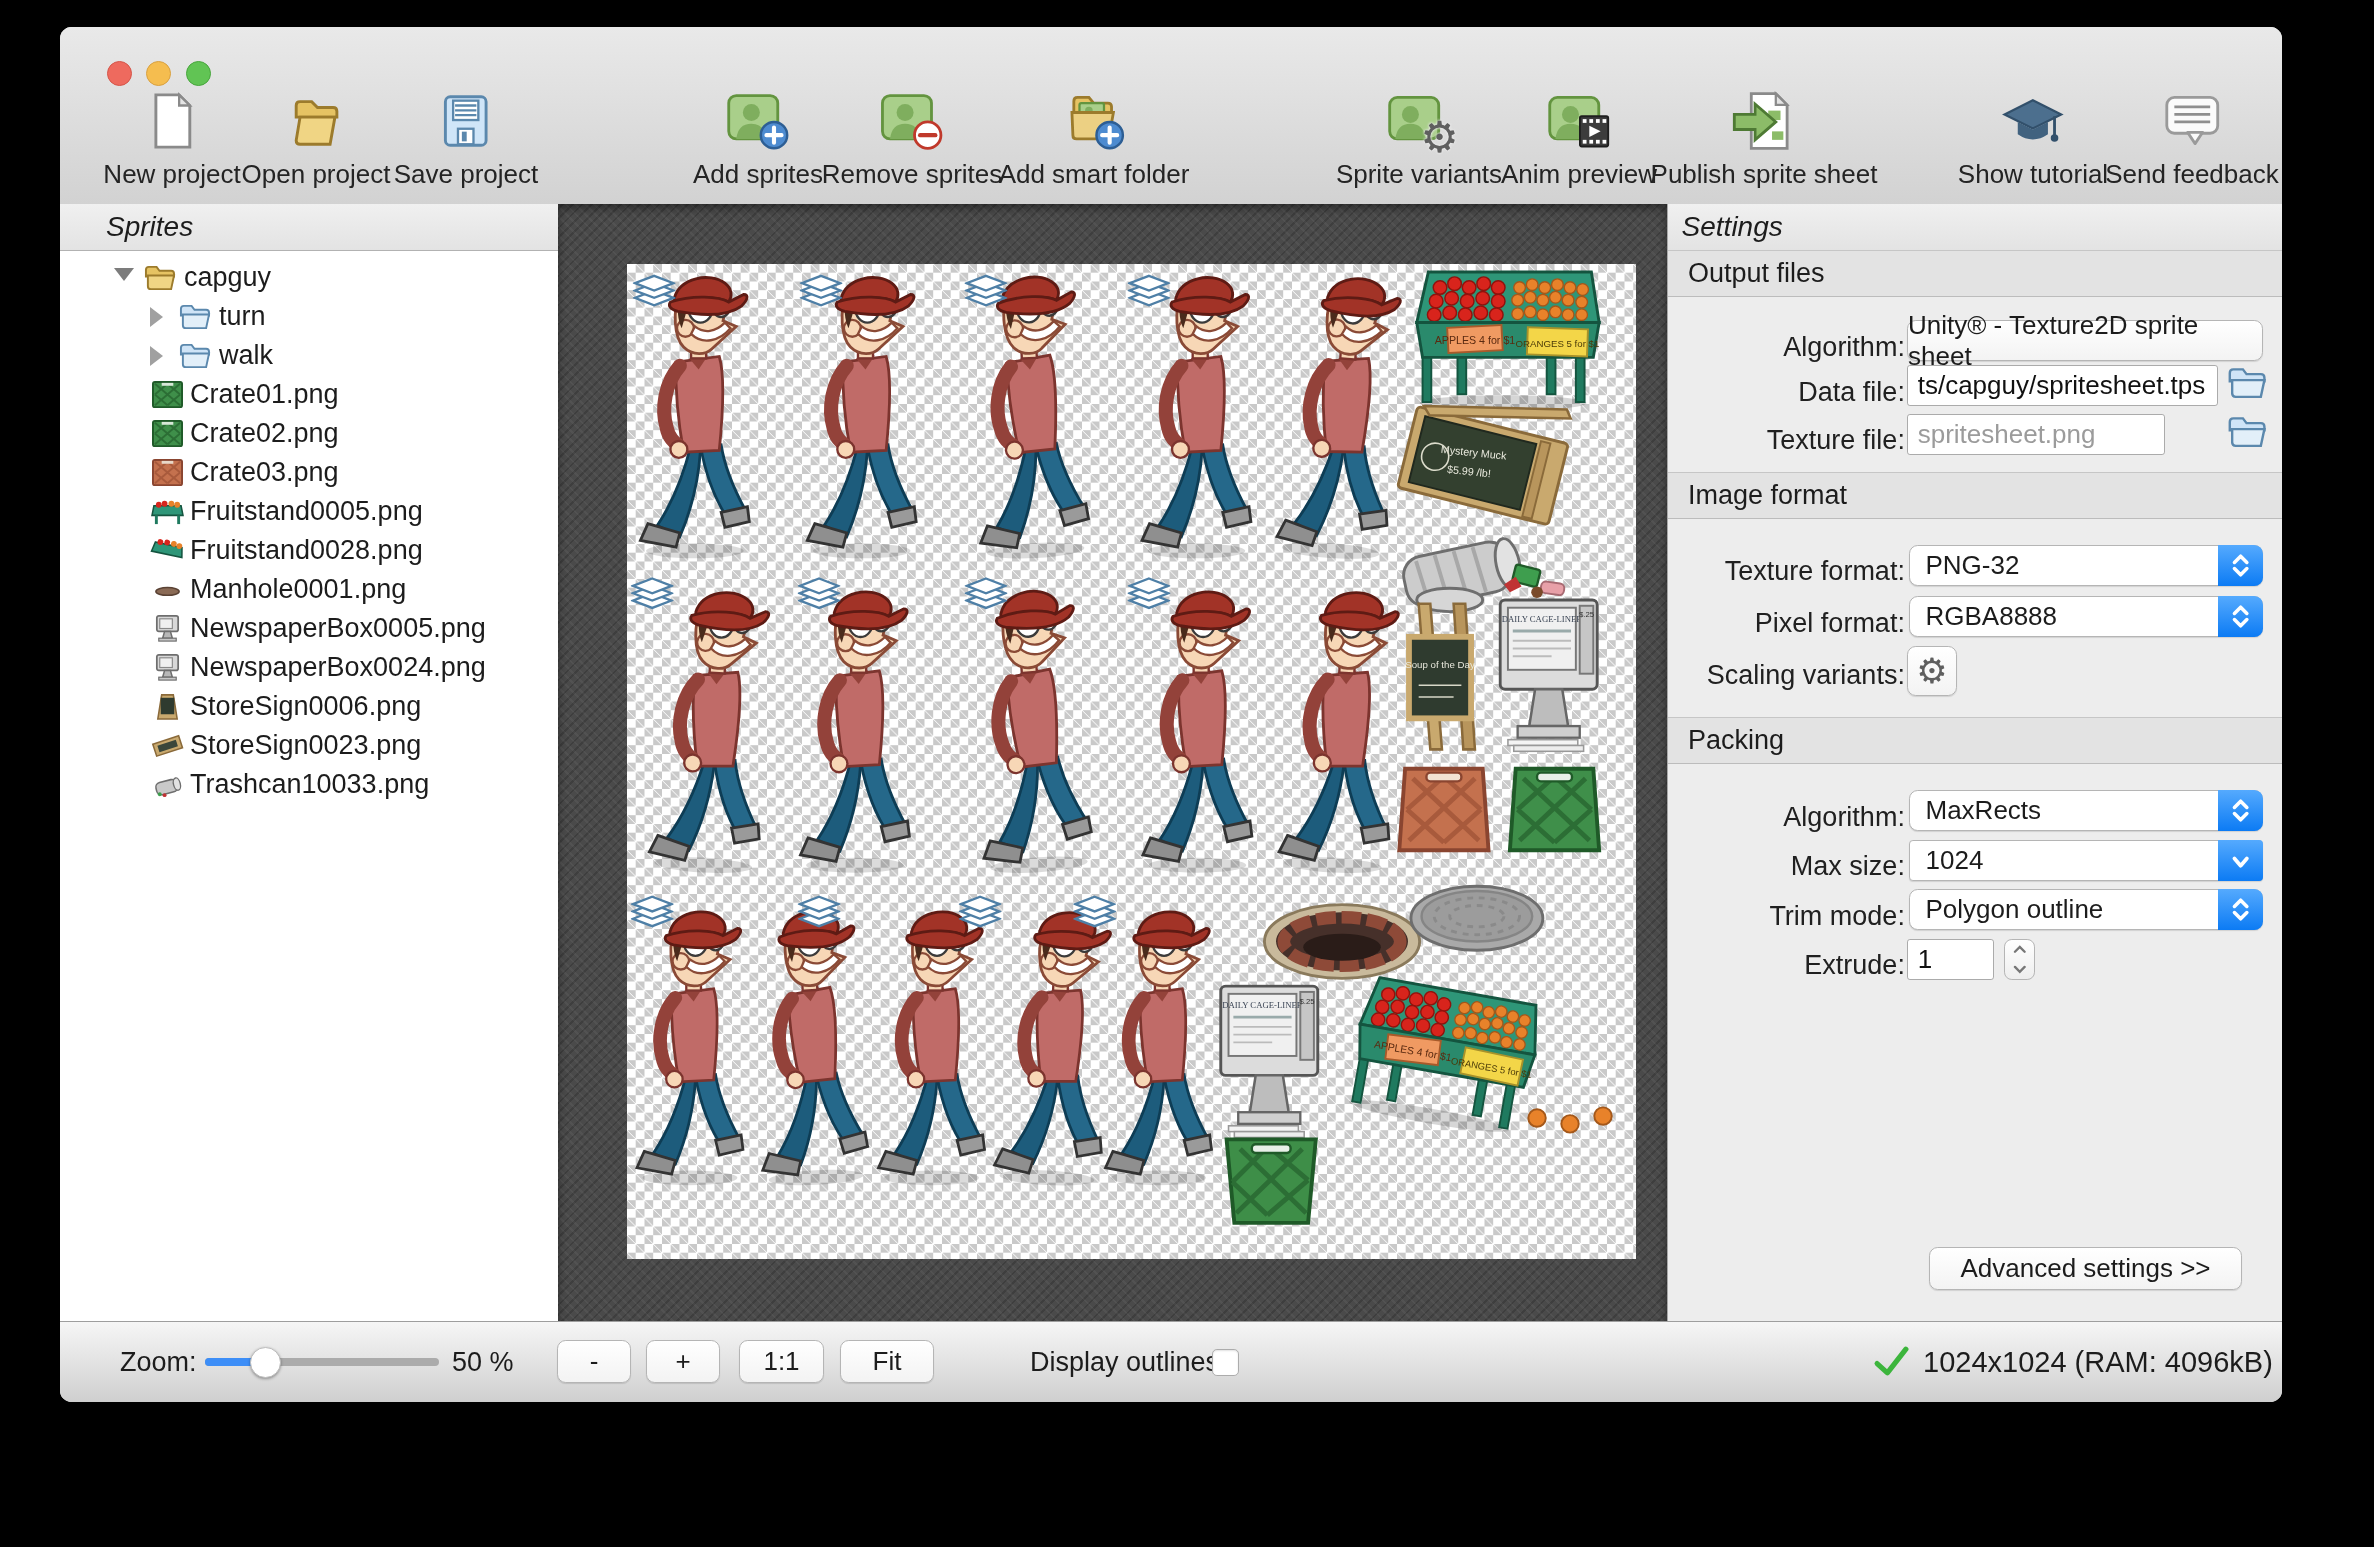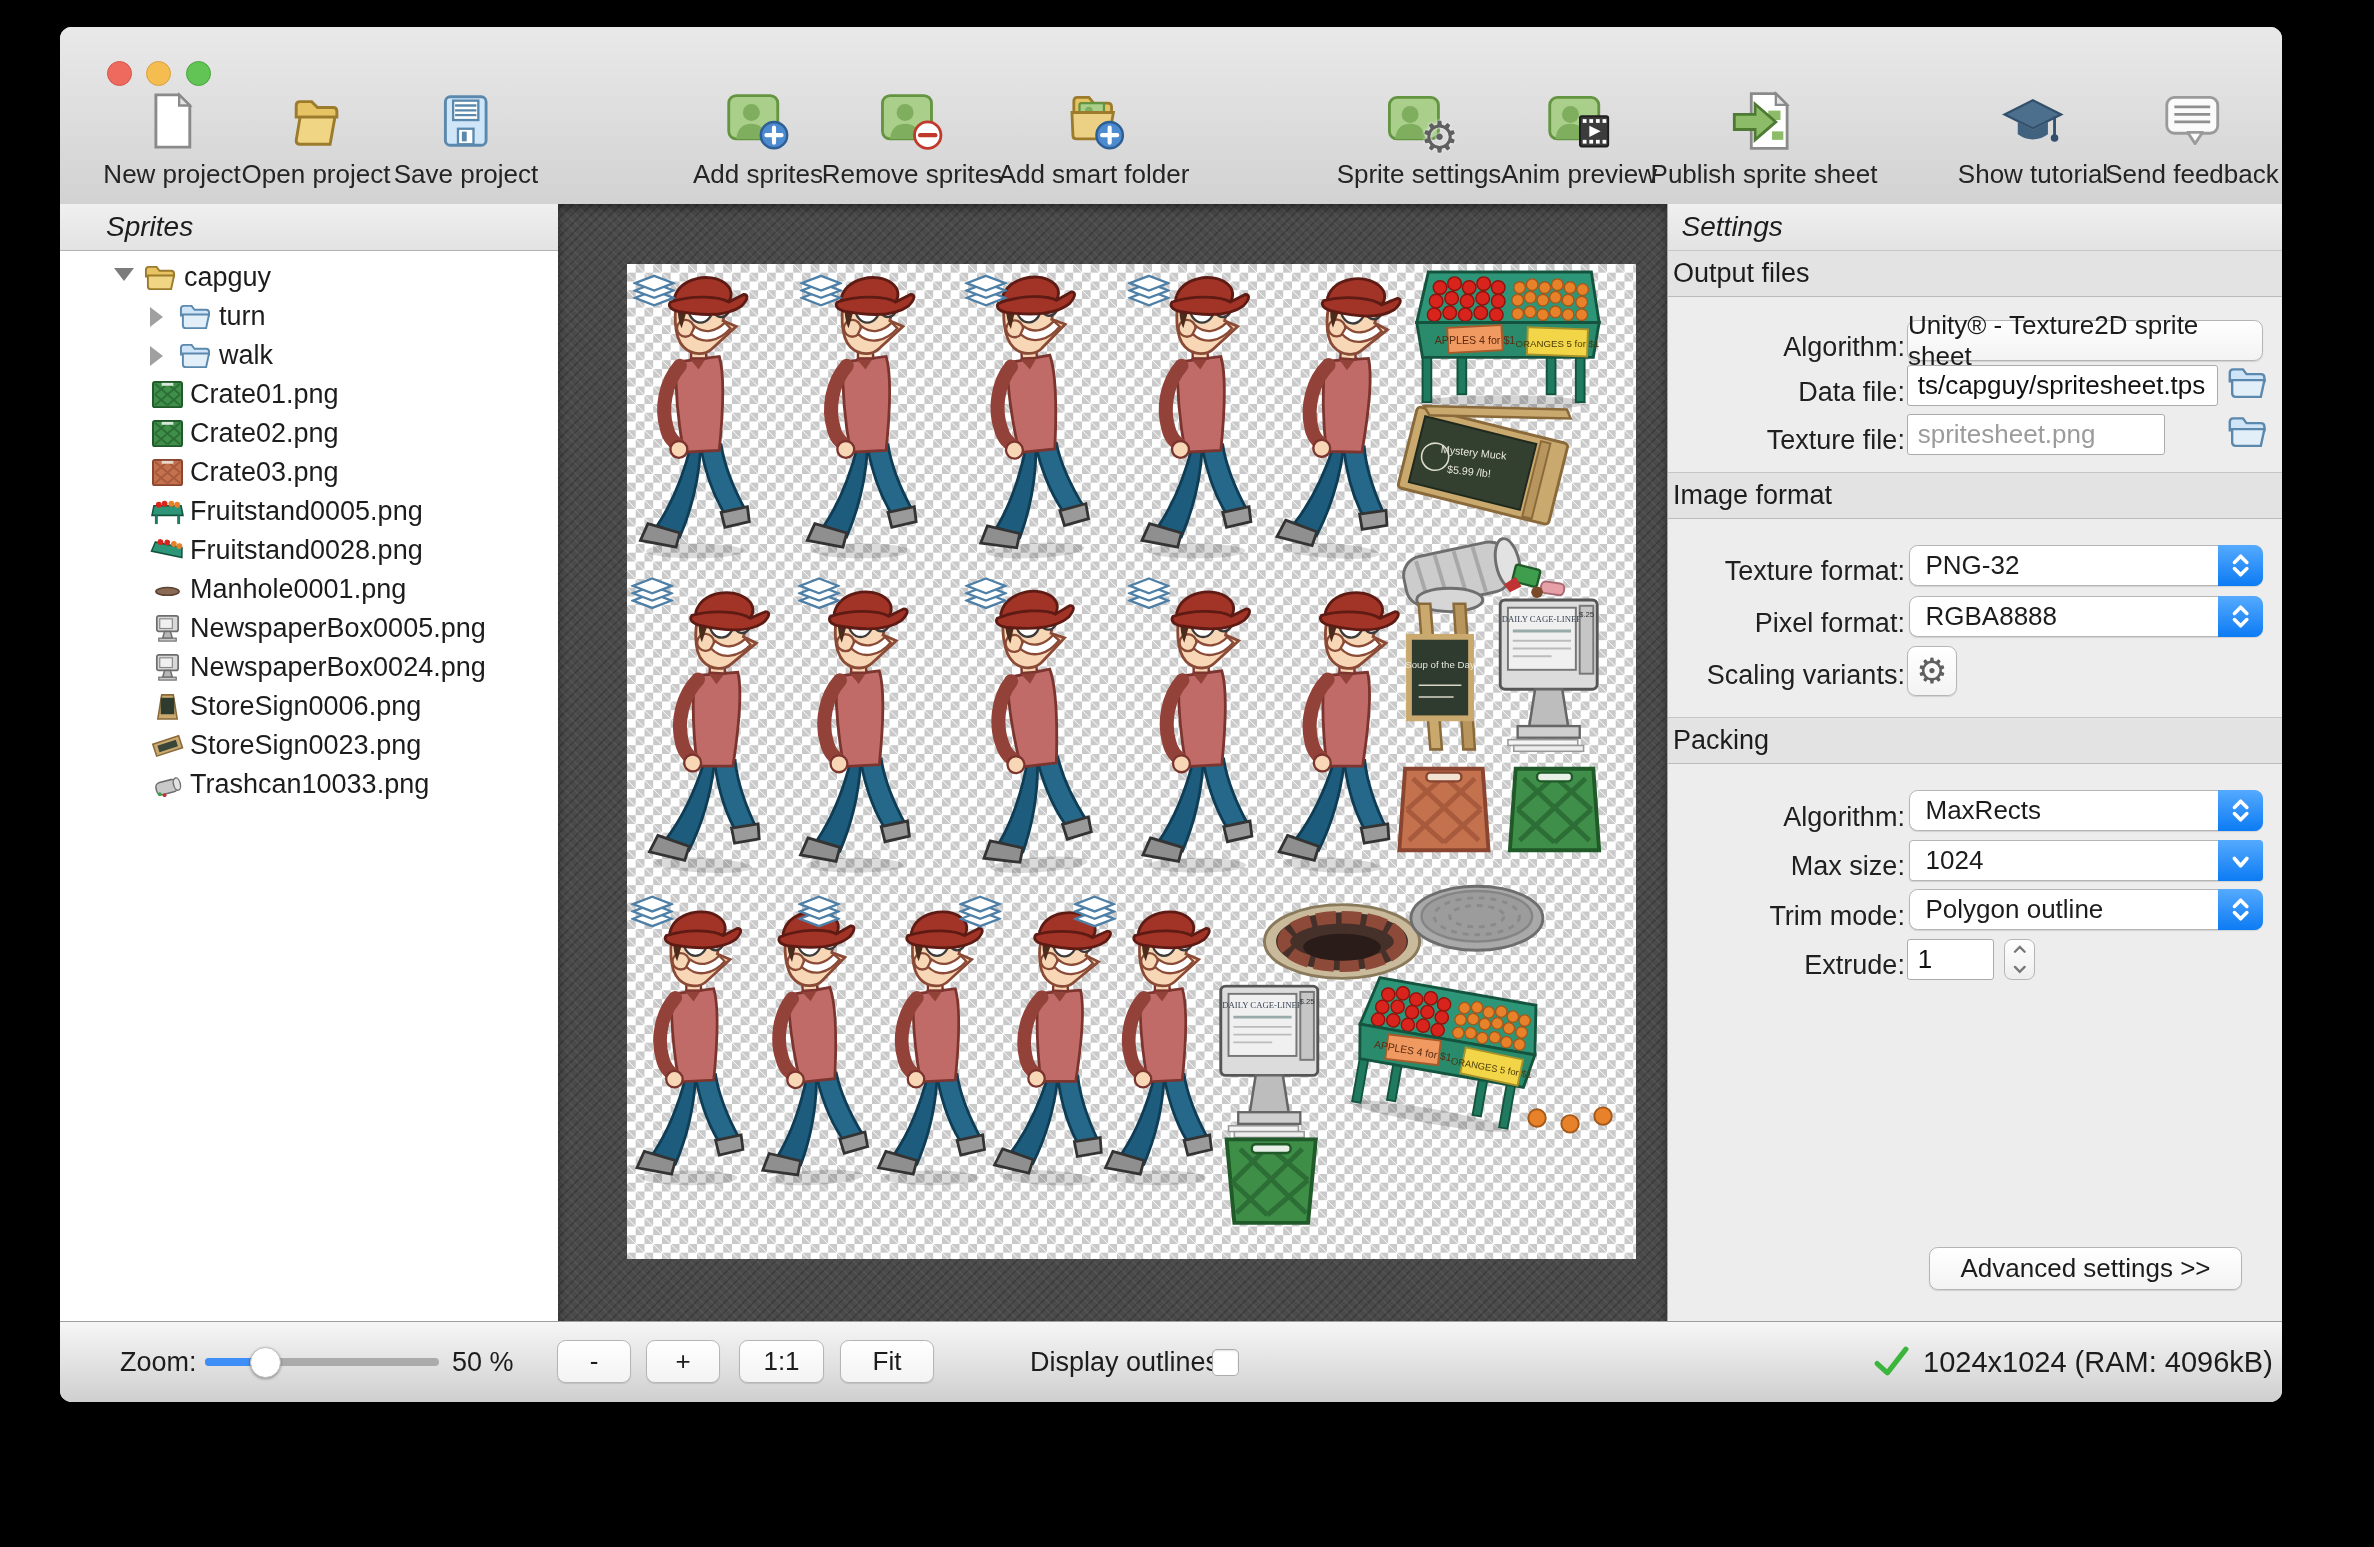--- a/index.html
+++ b/index.html
@@ -42,21 +42,21 @@
   .sheet{position:absolute;left:69px;top:60px;width:1009px;height:995px;background-color:#fff;
       background-image:linear-gradient(45deg,#c9c9c9 25%,transparent 25%,transparent 75%,#c9c9c9 75%),
                        linear-gradient(45deg,#c9c9c9 25%,transparent 25%,transparent 75%,#c9c9c9 75%);
       background-size:17.5px 17.5px;background-position:0 0,8.7px 8.7px;}
   .sheet svg{position:absolute;inset:0;}
   
   .settings{position:absolute;left:1607px;top:177px;width:615px;height:1119px;background:#ededed;
             border-left:1px solid #a8a8a8;}
   .settings .panel-header{padding-left:13.6px;}
   .secbar{position:absolute;left:0;width:100%;height:47px;background:#e3e3e3;border-top:1px solid #c6c6c6;
-          border-bottom:1px solid #bcbcbc;display:flex;align-items:center;padding-left:5px;
+          border-bottom:1px solid #bcbcbc;display:flex;align-items:center;padding-left:20px;
           box-sizing:border-box;font-size:27px;}
   .flabel{position:absolute;width:233px;text-align:right;font-size:27px;color:#202020;white-space:nowrap;}
   .btn{background:linear-gradient(#ffffff,#f3f3f3);border:1px solid #b5b5b5;border-radius:8.7px;
        display:flex;align-items:center;justify-content:center;font-size:26px;box-sizing:border-box;
        box-shadow:0 1px 1px rgba(0,0,0,.12);}
   .tinput{border:1px solid #ababab;border-radius:2.9px;background:#fff;font-size:26px;
           font-family:"Liberation Sans",sans-serif;padding:0 9.7px;box-sizing:border-box;color:#111;}
   .tinput::placeholder{color:#9b9b9b;}
   .dropdown{position:absolute;height:41px;background:#fff;border:1px solid #b5b5b5;border-radius:8.7px;
             box-sizing:border-box;display:flex;align-items:center;box-shadow:0 1px 1px rgba(0,0,0,.12);}
@@ -165,21 +165,21 @@
 
     <div class="titem" style="left:1359px">
       <span class="ticonbox">
         <svg viewBox="0 0 70 70" width="66" height="66">
               <rect x="4" y="10" width="52" height="44" rx="8" fill="#a9cf8a" stroke="#63943f" stroke-width="3"></rect>
               <circle cx="26" cy="28" r="9" fill="#7fae5e"></circle>
               <path d="M10 54 q2-16 16-16 q14 0 16 16 z" fill="#7fae5e"></path>
             </svg>
         <span class="gear-glyph">⚙</span>
       </span>
-          <span class="tlabel">Sprite settings</span>
+          <span class="tlabel">Sprite variants</span>
     </div>
 
     <div class="titem" style="left:1519px">
       <span class="ticonbox">
         <svg viewBox="0 0 70 70" width="66" height="66">
               <rect x="4" y="10" width="52" height="44" rx="8" fill="#a9cf8a" stroke="#63943f" stroke-width="3"></rect>
               <circle cx="26" cy="28" r="9" fill="#7fae5e"></circle>
               <path d="M10 54 q2-16 16-16 q14 0 16 16 z" fill="#7fae5e"></path>
               <rect x="36" y="30" width="30" height="32" rx="2" fill="#3c3c3c" stroke="#1e1e1e" stroke-width="2"></rect>
               <rect x="39" y="33" width="4" height="4" fill="#fff"></rect>

